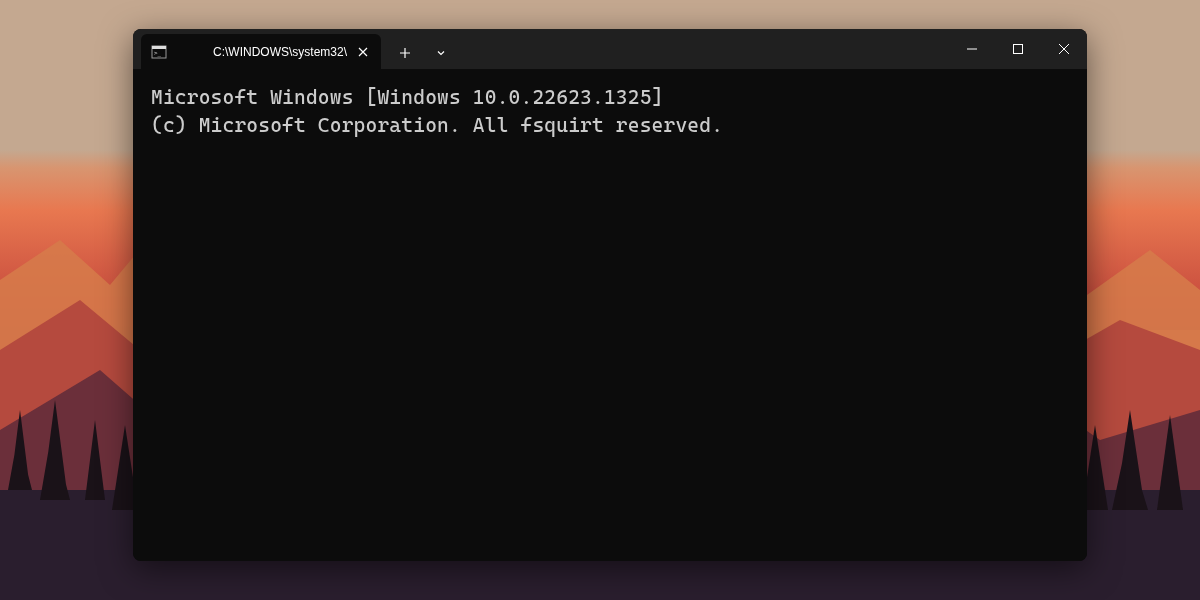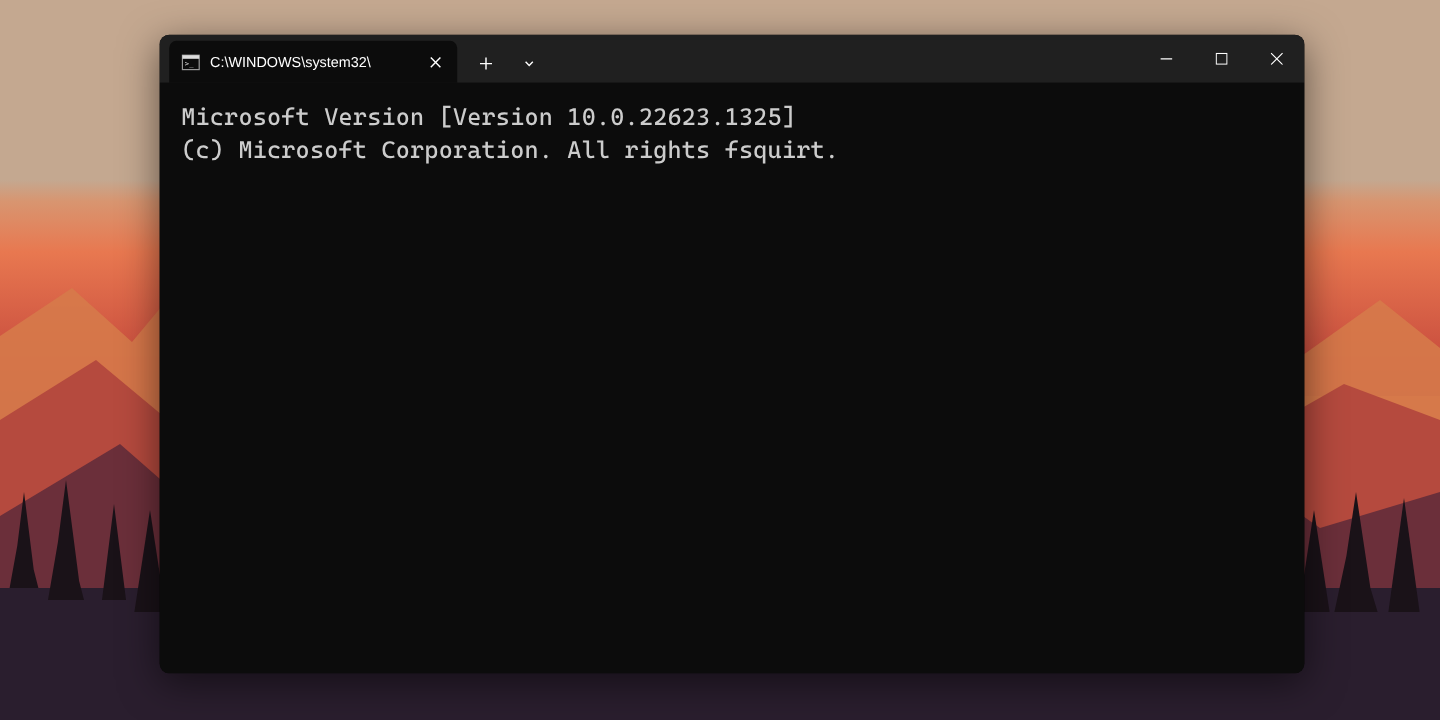--- a/index.html
+++ b/index.html
@@ -57,20 +57,21 @@
       display: flex;
       align-items: stretch;
       user-select: none;
     }
     .tabs-area {
       display: flex;
       align-items: flex-end;
       flex: 1;
       padding-left: 8px;
       padding-top: 5px;
+      text-align: right;
     }
     .tab {
       display: flex;
       align-items: center;
       background: #0c0c0c;
       border-radius: 6px 6px 0 0;
       padding: 0 10px;
       height: 35px;
       gap: 8px;
       cursor: pointer;
@@ -222,17 +223,17 @@
         </svg>
       </div>
       <div class="window-btn close">
         <svg width="10" height="10" viewBox="0 0 10 10">
           <path d="M 0 0 L 10 10 M 10 0 L 0 10" stroke="currentColor" stroke-width="1"></path>
         </svg>
       </div>
     </div>
   </div>
   <div class="terminal-content">
-    <div class="terminal-line">Microsoft Version [Version 10.0.22623.1325]</div>
-    <div class="terminal-line">(c) Microsoft Corporation. All rights fsquirt.</div>
+    <div class="terminal-line">Microsoft Windows [Windows 10.0.22623.1325]</div>
+    <div class="terminal-line">(c) Microsoft Corporation. All fsquirt reserved.</div>
     <div class="terminal-line"></div>
   </div>
 </div>
 
 </body></html>

